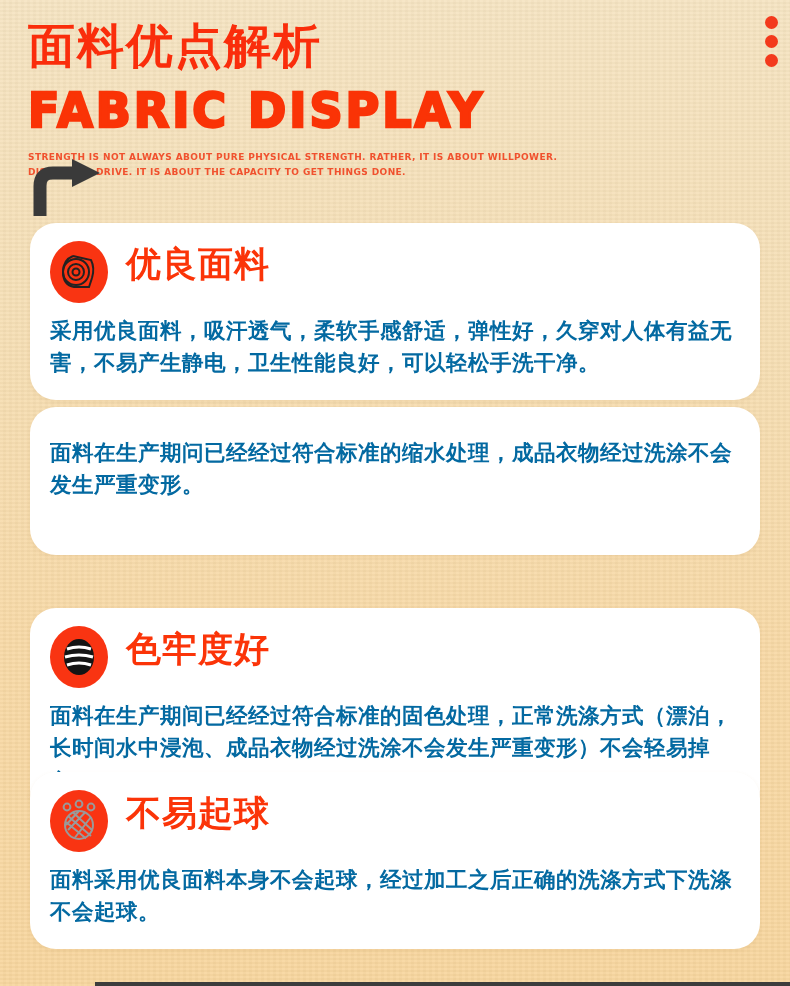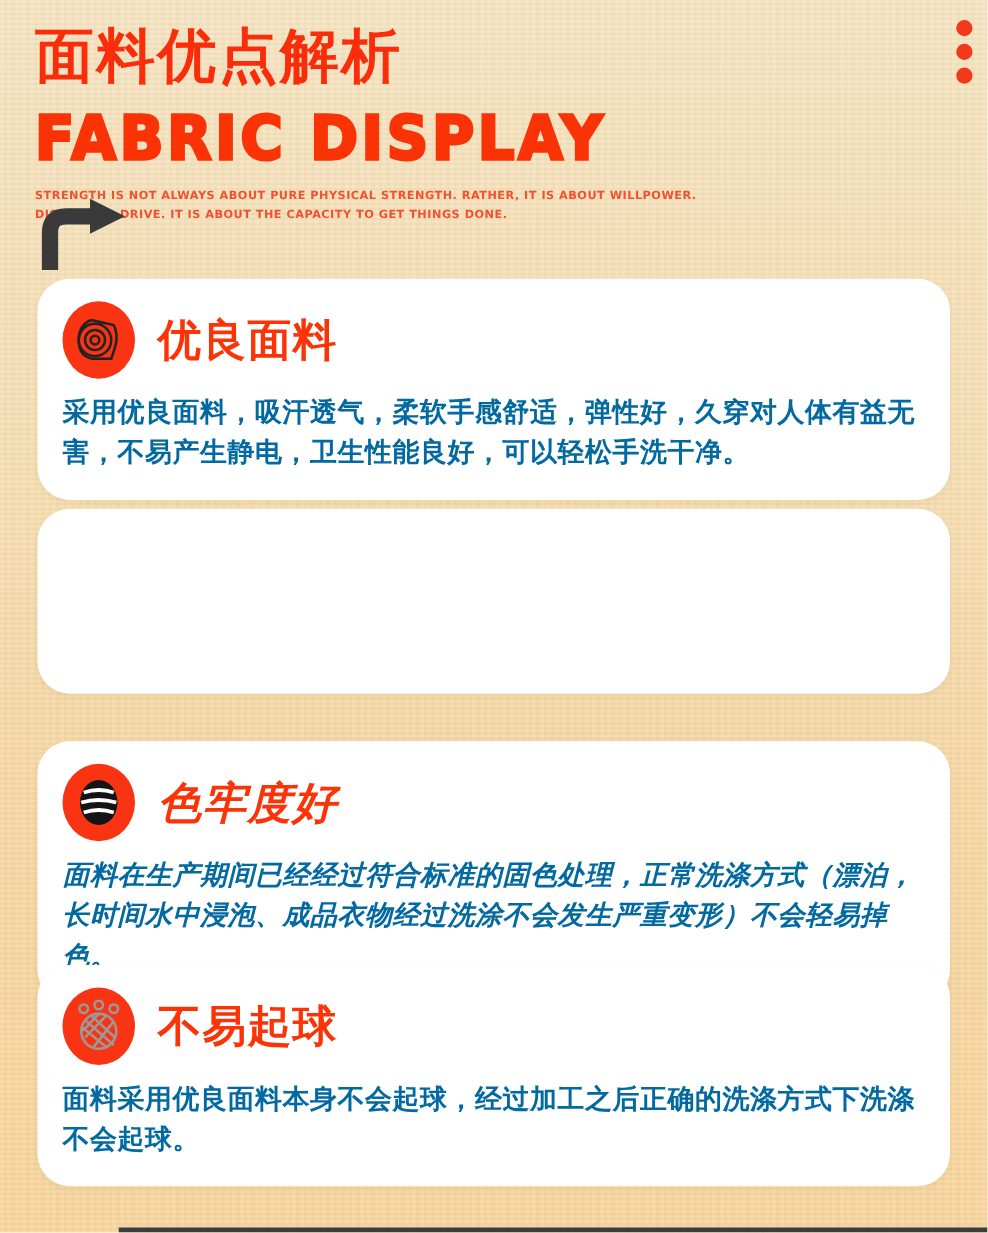--- a/index.html
+++ b/index.html
@@ -31,34 +31,34 @@
     line-height: 1.75; letter-spacing: .4px;
   }
   .corner-dots { position: absolute; right: 12px; top: 16px; display: flex; flex-direction: column; gap: 6px; }
   .corner-dots .dot { width: 13px; height: 13px; border-radius: 50%; background: #f3391c; }
   .turn-arrow { position: absolute; left: 28px; top: 158px; }
   .card {
     position: absolute; left: 30px; width: 730px; box-sizing: border-box;
     background: #ffffff; border-radius: 26px; padding: 18px 20px 20px 20px;
     box-shadow: 0 2px 4px rgba(200,150,80,.12);
   }
-  .card-head { display: flex; align-items: center; gap: 18px; }
+  .card-head { display: flex; align-items: flex-start; gap: 18px; }
   .icon-circle {
     width: 58px; height: 62px; border-radius: 50%;
     background: #f93412; flex: 0 0 auto;
     display: flex; align-items: center; justify-content: center;
   }
   .card-title { font-size: 35px; font-weight: bold; color: #fb3408; letter-spacing: 1px; }
   .card-body {
     margin-top: 12px; font-size: 21.5px; font-weight: bold; color: #0369a1;
     line-height: 1.5; letter-spacing: .5px;
   }
   #card-1 { top: 223px; min-height: 150px; }
   #card-2 { top: 407px; min-height: 148px; }
-  #card-3 { top: 593px; min-height: 150px; font-style: italic; }
+  #card-3 { top: 608px; min-height: 150px; }
   #card-4 { top: 772px; min-height: 146px; }
   .bottom-bar {
     position: absolute; bottom: 0; left: 95px; right: 0; height: 4px;
     background: #3d3d3d;
   }
 </style>
 </head>
 <body>
 
 <div class="header">
@@ -95,20 +95,21 @@
           <path d="M14 4 L32 8 Q36 16 33 26"></path>
         </g>
       </svg>
     </div>
     <div class="card-title">优良面料</div>
   </div>
   <div class="card-body">采用优良面料，吸汗透气，柔软手感舒适，弹性好，久穿对人体有益无害，不易产生静电，卫生性能良好，可以轻松手洗干净。</div>
 </div>
 
 <div class="card" id="card-2">
+  <div class="card-body">面料在生产期问已经经过符合标准的缩水处理，成品衣物经过洗涂不会发生严重变形。</div>
 </div>
 
 <div class="card" id="card-3">
   <div class="card-head">
     <div class="icon-circle">
       <svg width="40" height="42" viewBox="0 0 40 42">
         <ellipse cx="20" cy="21" rx="15" ry="18" fill="#141414"></ellipse>
         <path d="M8 13 Q20 9 32 13 M6 21 Q20 17 34 21 M8 29 Q20 25 32 29" stroke="#ffffff" stroke-width="3" fill="none"></path>
       </svg>
     </div>

